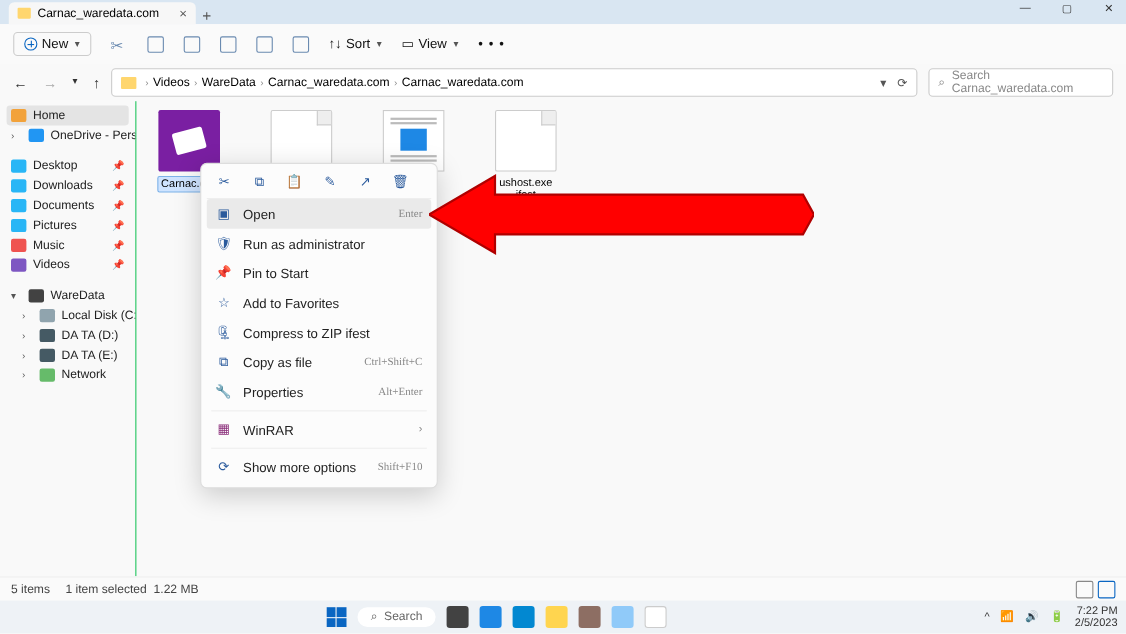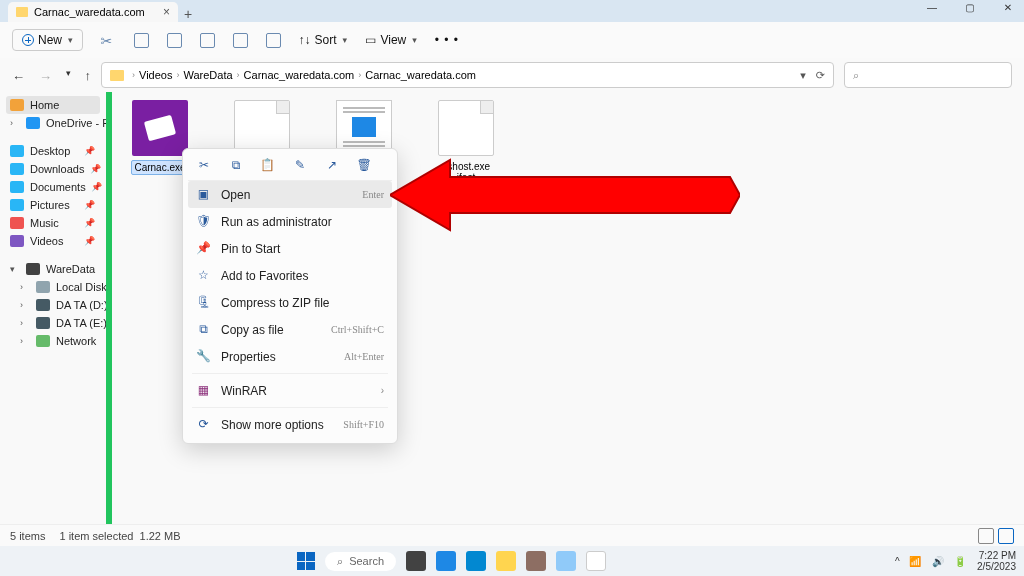--- a/index.html
+++ b/index.html
@@ -29,21 +29,21 @@
 .addr-row { height: 34px; display: flex; align-items: center; padding: 0 12px; gap: 10px; }
 .nav-arrows { display: flex; gap: 14px; color: #333; font-size: 13px; }
 .nav-arrows span { cursor: default; }
 .addr-bar { flex: 1; height: 26px; border: 1px solid #ccc; border-radius: 4px; display: flex; align-items: center; padding: 0 8px; gap: 4px; font-size: 11px; background: #fff; }
 .addr-bar .folder-ico { width: 14px; height: 11px; background: #ffd66e; border-radius: 1px; margin-right: 4px; }
 .addr-bar .sep { color: #888; font-size: 9px; }
 .addr-end { margin-left: auto; display: flex; gap: 10px; align-items: center; color: #555; }
 .search-box { width: 168px; height: 26px; border: 1px solid #ccc; border-radius: 4px; display: flex; align-items: center; padding: 0 8px; gap: 6px; color: #888; font-size: 11px; background: #fff; }
 
 .main { display: flex; height: calc(100% - 22px - 36px - 34px - 22px - 30px); }
-.sidebar { width: 112px; padding: 4px 6px; border-right: 6px solid #22c55e; overflow: hidden; }
+.sidebar { width: 124px; padding: 4px 6px; border-right: 1px solid #22c55e; overflow: hidden; }
 .side-item { display: flex; align-items: center; gap: 6px; padding: 3px 4px; font-size: 11px; color: #222; border-radius: 3px; white-space: nowrap; }
 .side-item.sel { background: #e4e4e4; }
 .side-item .ico { width: 14px; height: 12px; border-radius: 2px; flex-shrink: 0; }
 .side-item .pin { margin-left: auto; color: #888; font-size: 9px; }
 .side-group-sep { height: 10px; }
 .side-chevron { font-size: 9px; color: #555; margin-right: 2px; width: 8px; flex-shrink: 0; }
 
 .content { flex: 1; padding: 8px 12px; display: flex; gap: 30px; align-items: flex-start; position: relative; }
 .file-item { width: 72px; text-align: center; font-size: 10px; }
 .file-icon { width: 56px; height: 56px; margin: 0 auto 4px; position: relative; }
@@ -134,20 +134,21 @@
     <span>Carnac_waredata.com</span>
     <span class="sep">›</span>
     <span>Carnac_waredata.com</span>
     <div class="addr-end">
       <span>▾</span>
       <span>⟳</span>
     </div>
   </div>
   <div class="search-box">
     <span>⌕</span>
+    <span>Search Carnac_waredata.com</span>
   </div>
 </div>
 
 <div class="main">
   <div class="sidebar">
     <div class="side-item sel">
         <span class="ico" style="background:#f2a23a"></span>
         <span>Home</span>
       </div>
     <div class="side-item">
@@ -262,21 +263,21 @@
   <div class="ctx-item">
       <span class="ico">📌</span>
       <span>Pin to Start</span>
     </div>
   <div class="ctx-item">
       <span class="ico">☆</span>
       <span>Add to Favorites</span>
     </div>
   <div class="ctx-item">
       <span class="ico">🗜</span>
-      <span>Compress to ZIP file</span>
+      <span>Compress to ZIP ifest</span>
     </div>
   <div class="ctx-item">
       <span class="ico">⧉</span>
       <span>Copy as file</span>
       <span class="shortcut">Ctrl+Shift+C</span>
     </div>
   <div class="ctx-item">
       <span class="ico">🔧</span>
       <span>Properties</span>
       <span class="shortcut">Alt+Enter</span>

